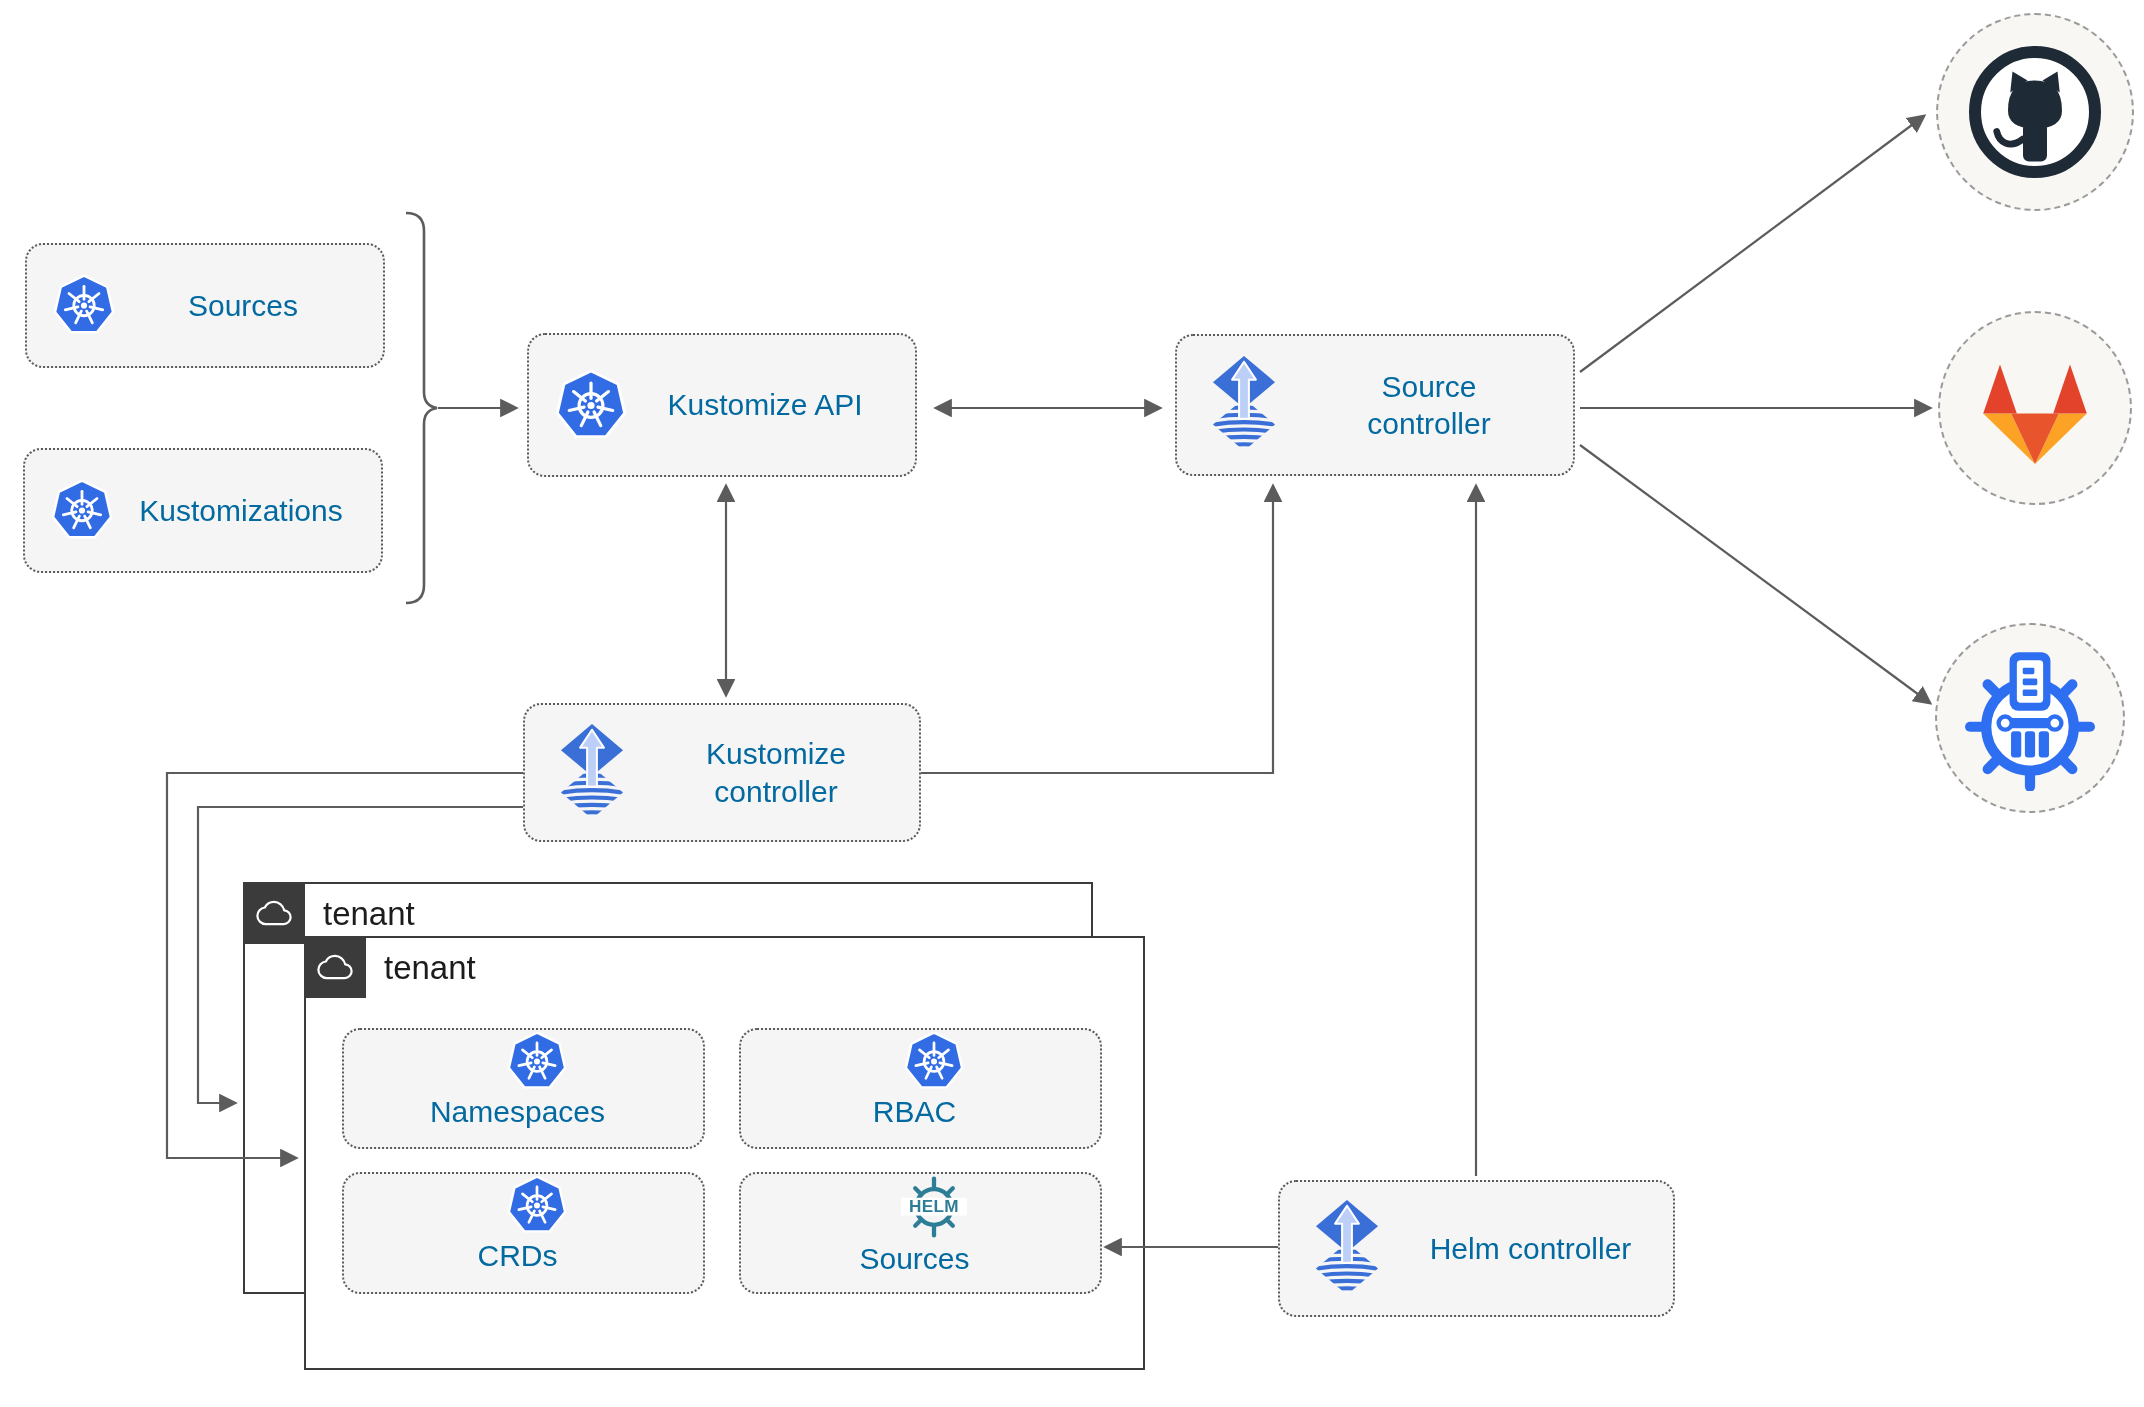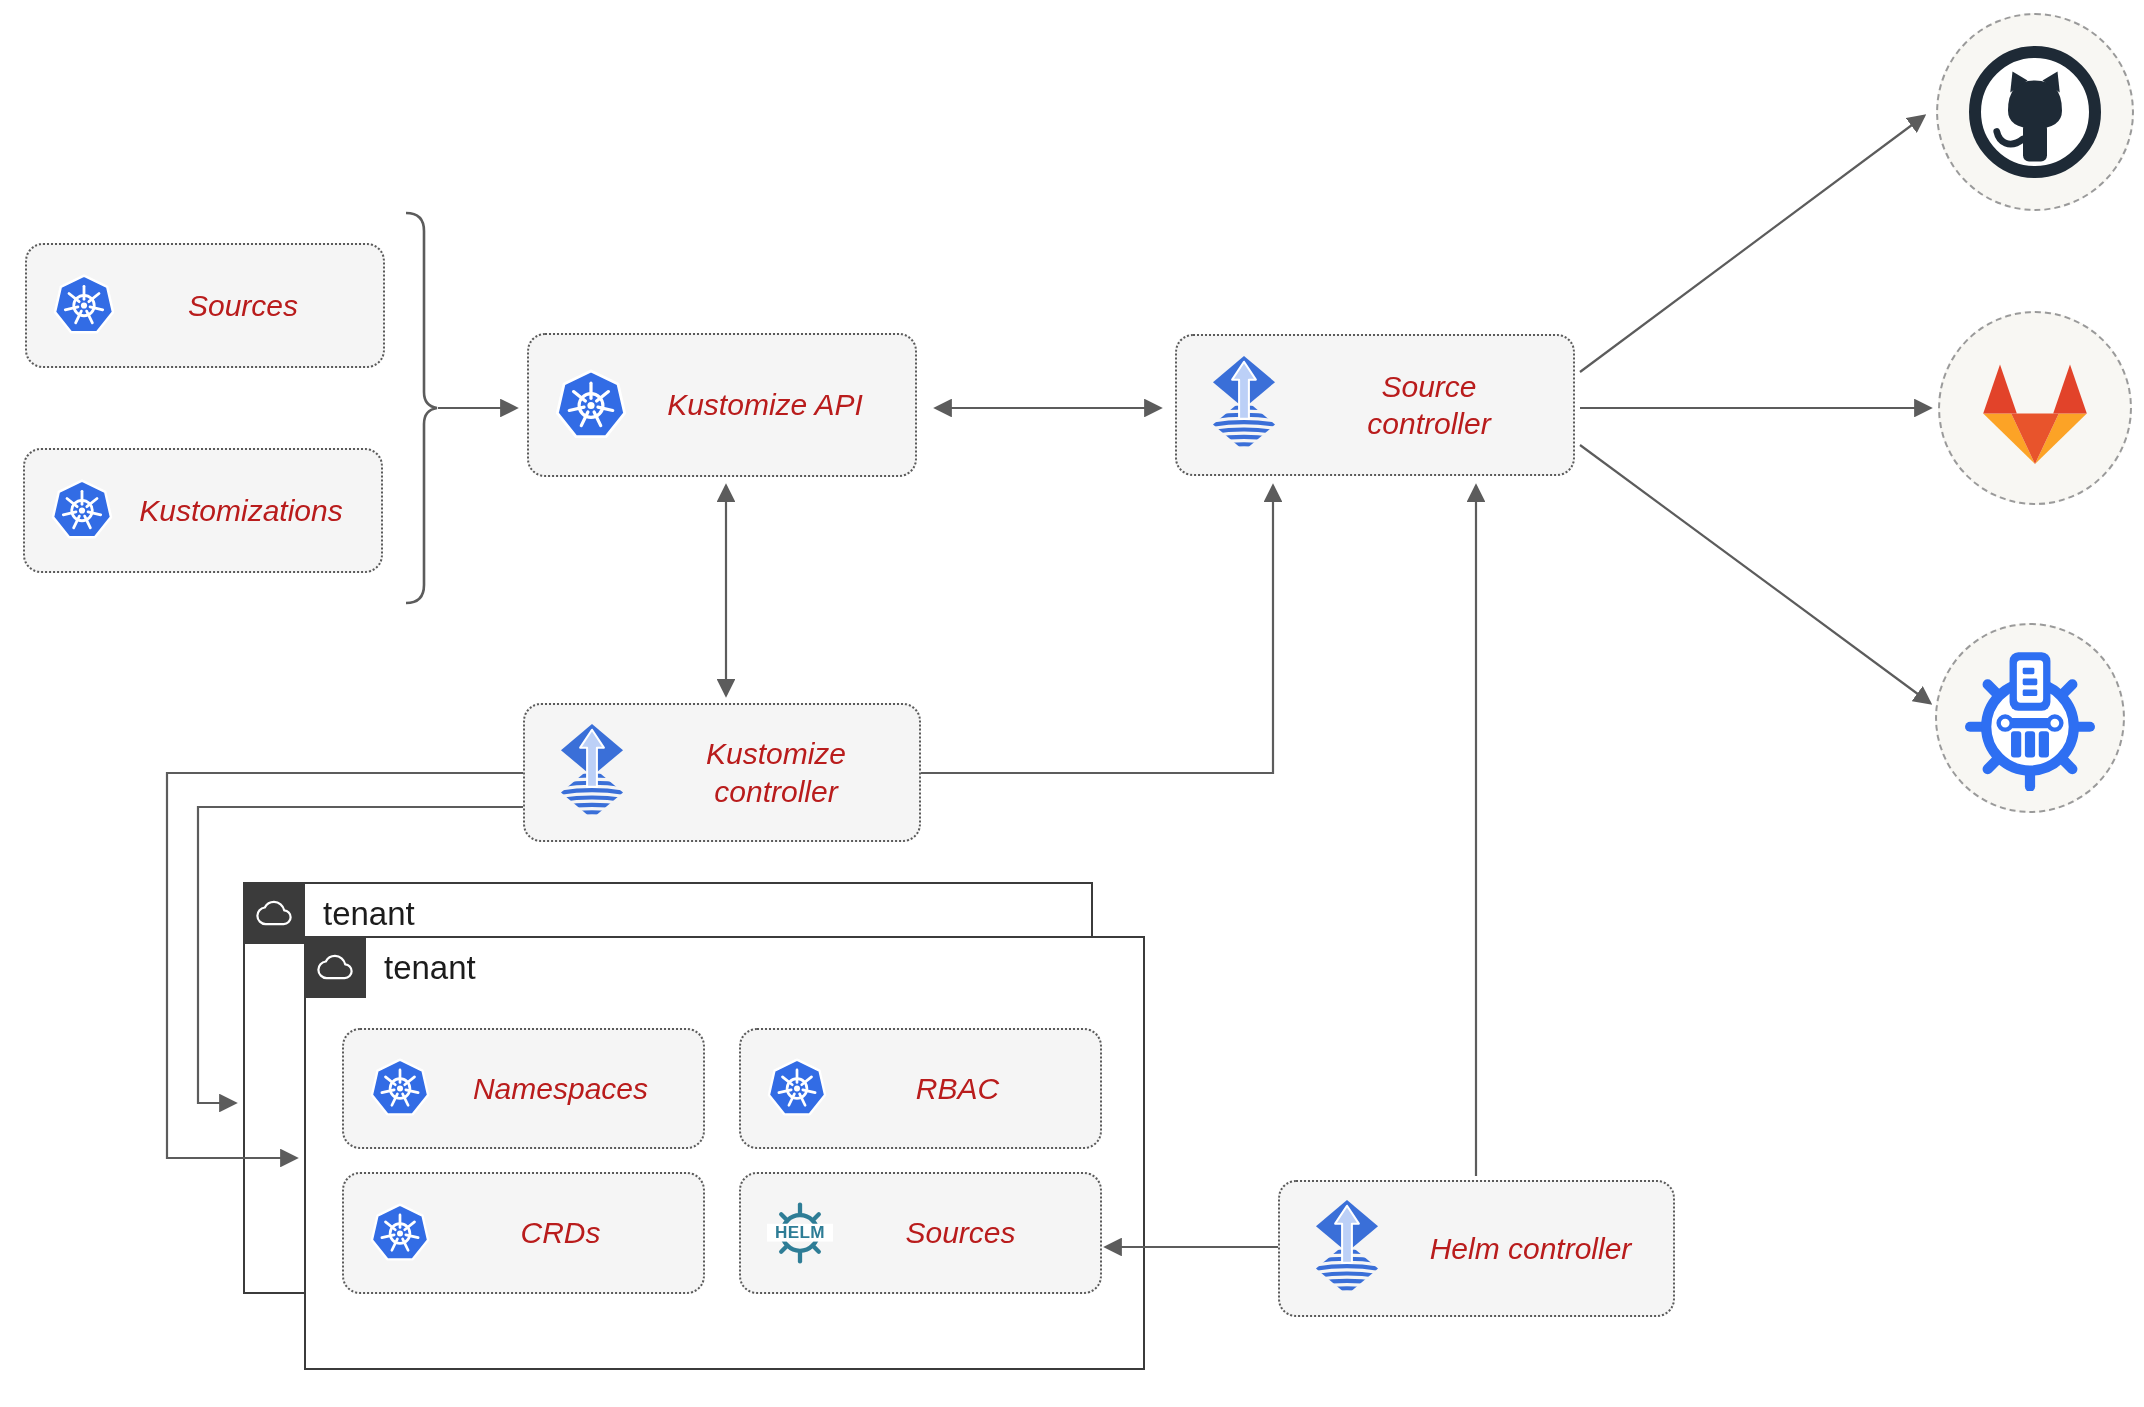--- a/index.html
+++ b/index.html
@@ -6,37 +6,37 @@
   #canvas{position:relative;width:2144px;height:1407px;background:#ffffff;overflow:hidden;
           font-family:"Liberation Sans", sans-serif;}
   
   #connectors{position:absolute;left:0;top:0;width:2144px;height:1407px;z-index:10;pointer-events:none;}
   #connectors path.edge{stroke:#5c5c5c;stroke-width:2.2;fill:none;}
   #connectors path.brace{stroke:#5c5c5c;stroke-width:2.6;fill:none;}
   
   .node{position:absolute;display:flex;align-items:center;background:#f5f5f5;
         border:2px dotted #5a5a5a;border-radius:18px;box-sizing:border-box;z-index:5;}
   .node .ic{margin-left:26px;display:flex;align-items:center;flex:none;}
-  .node .lbl{flex:1;text-align:center;font-size:30px;color:#b91c1c;padding:0 18px 0 6px;line-height:1.25;font-style:italic;}
+  .node .lbl{flex:1;text-align:center;font-size:30px;color:#0369a1;padding:0 18px 0 6px;line-height:1.25;}
   .node.two .lbl{flex:none;max-width:215px;margin:16px auto;padding:0;}
   .ic-k8s{width:62px;height:65px;}
   .node.big .ic-k8s{width:72px;height:75px;}
   .ic-k8s-sm{width:60px;height:63px;}
   .ic-flux{width:82px;height:98px;}
   .ic-helm{width:66px;height:66px;}
   
   .tenant{position:absolute;background:#ffffff;border:2px solid #3b3b3b;box-sizing:border-box;}
   .tenant.back{left:243px;top:882px;width:850px;height:412px;z-index:2;}
   .tenant.front{left:304px;top:936px;width:841px;height:434px;z-index:3;}
   .tenant .tab{position:absolute;left:-2px;top:-2px;width:62px;height:62px;background:#3b3b3b;
                display:flex;align-items:center;justify-content:center;}
   .tenant .tab svg{width:36px;height:28px;}
   .tenant .tlabel{position:absolute;left:78px;top:0;height:60px;display:flex;align-items:center;
                   font-size:33px;color:#1c1c1c;}
-  .tenant .node{z-index:4;}
+  .tenant .node{z-index:4;flex-direction:column;}
   
   .circle{position:absolute;border:2.5px dashed #9a9a9a;border-radius:50%;background:#f8f7f3;
           display:flex;align-items:center;justify-content:center;box-sizing:border-box;z-index:4;}
   .circle svg{display:block;}
   #defs-store{position:absolute;width:0;height:0;overflow:hidden;}
 </style>
 </head>
 <body>
 
 <div id="canvas">

